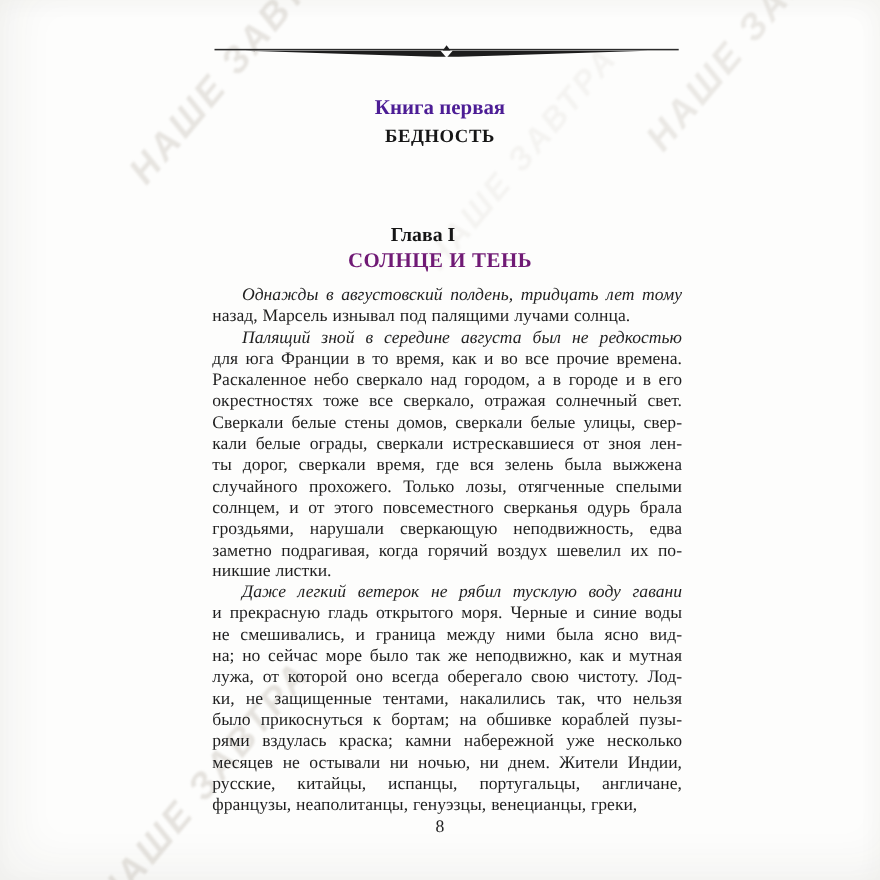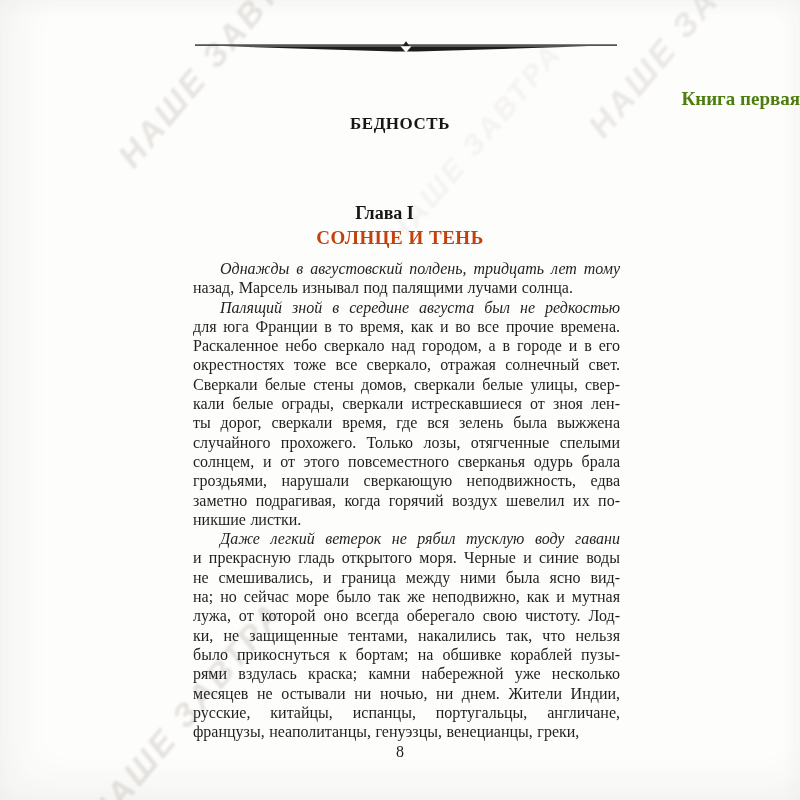--- a/index.html
+++ b/index.html
@@ -35,23 +35,23 @@
 
   .ornament {
     position: absolute;
     left: 193px; top: 40px;
     width: 426px; height: 16px;
   }
 
   .book-title {
     position: absolute;
     left: 0; top: 88px; width: 800px;
-    text-align: right;
+    text-align: center;
     font-size: 19px; font-weight: bold;
-    color: #4d7c0f;
+    color: #4c1d95;
   }
   .book-subtitle {
     position: absolute;
     left: 0; top: 114px; width: 800px;
     text-align: center;
     font-size: 17px; font-weight: bold;
     letter-spacing: 0.5px;
     color: #161616;
   }
   .chapter-number {
@@ -60,21 +60,21 @@
     text-align: center;
     font-size: 18px; font-weight: bold;
     color: #161616;
   }
   .chapter-title {
     position: absolute;
     left: 0; top: 227px; width: 800px;
     text-align: center;
     font-size: 19px; font-weight: bold;
     letter-spacing: 0.5px;
-    color: #c2410c;
+    color: #701a75;
   }
 
   .body-text {
     position: absolute;
     left: 193px; top: 259px;
     width: 427px;
     font-size: 16px;
     line-height: 19.3px;
     color: #1f1f1f;
     word-spacing: 0.5px;

